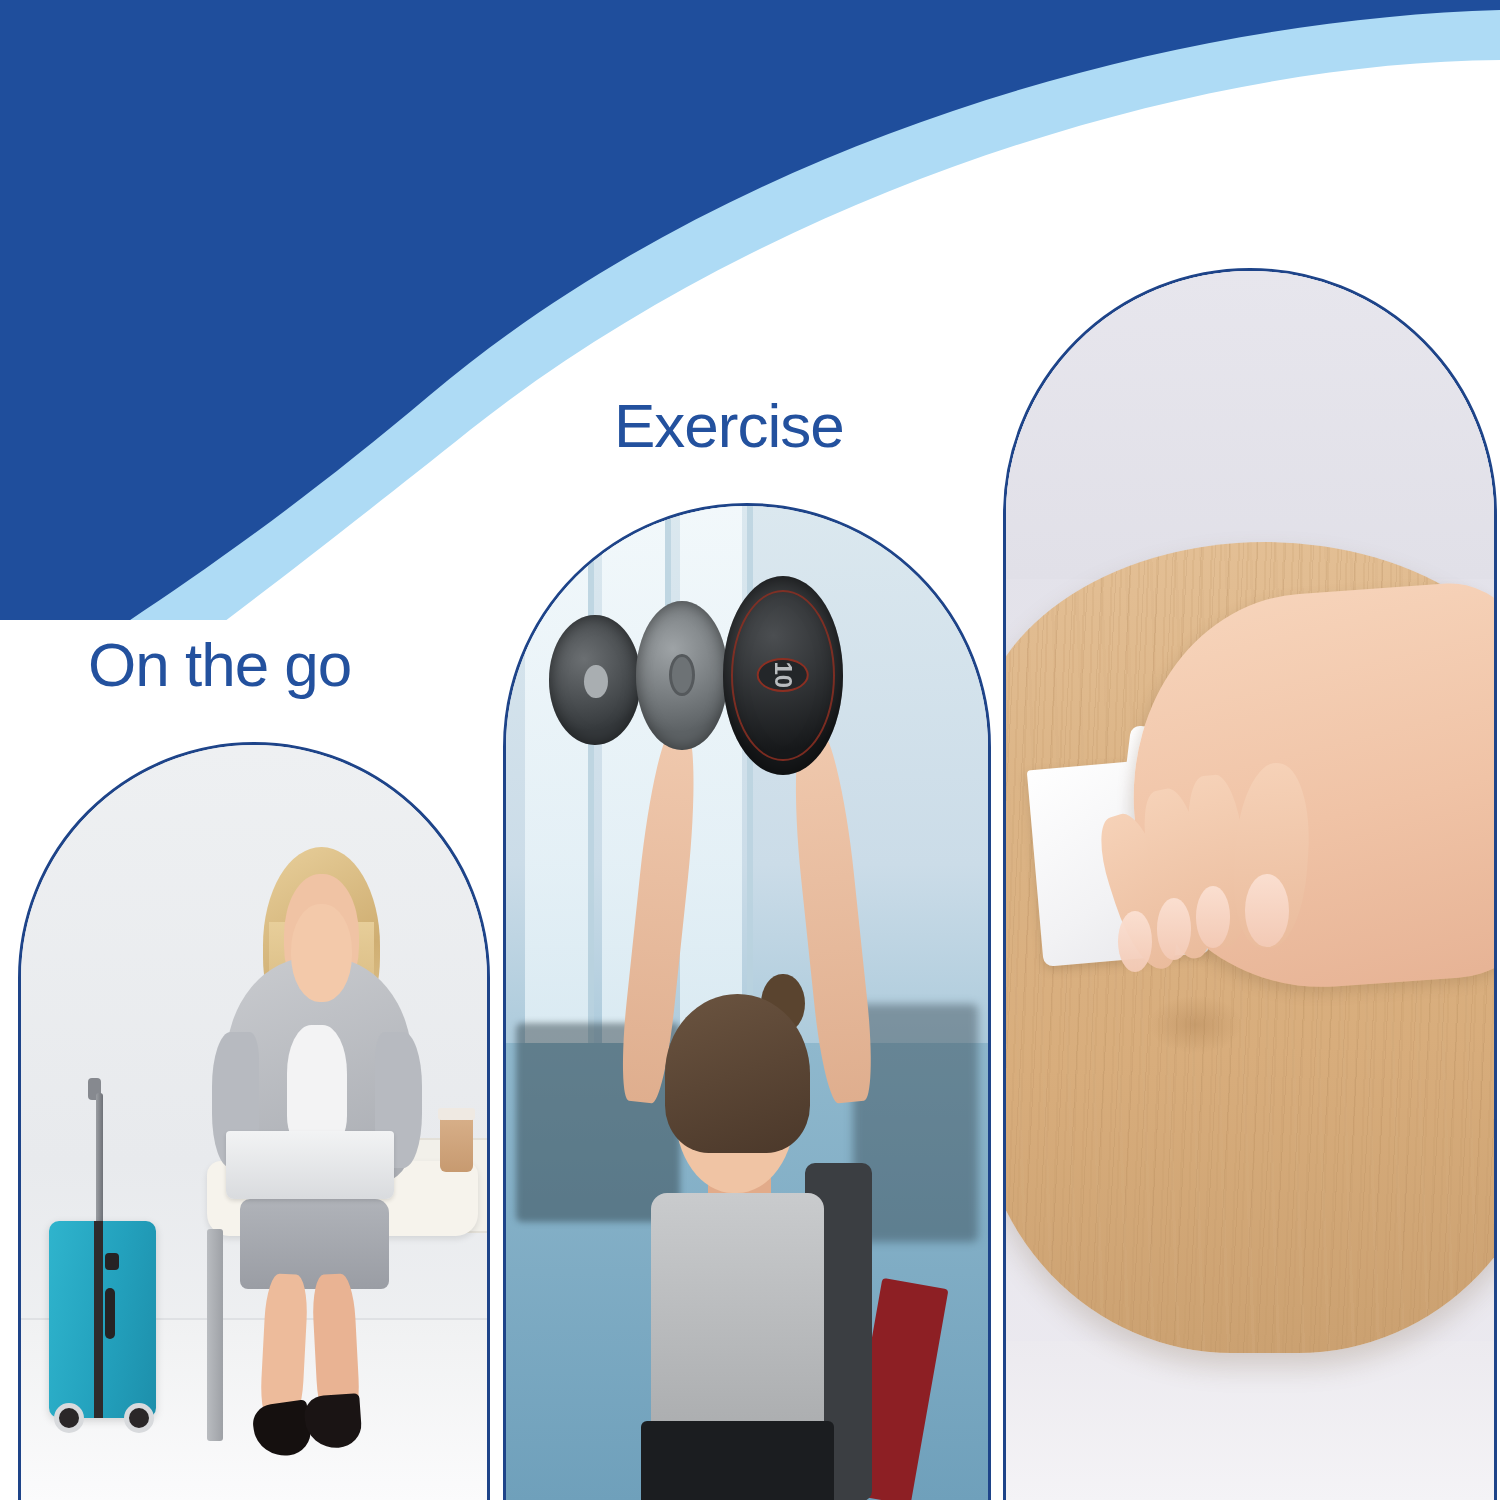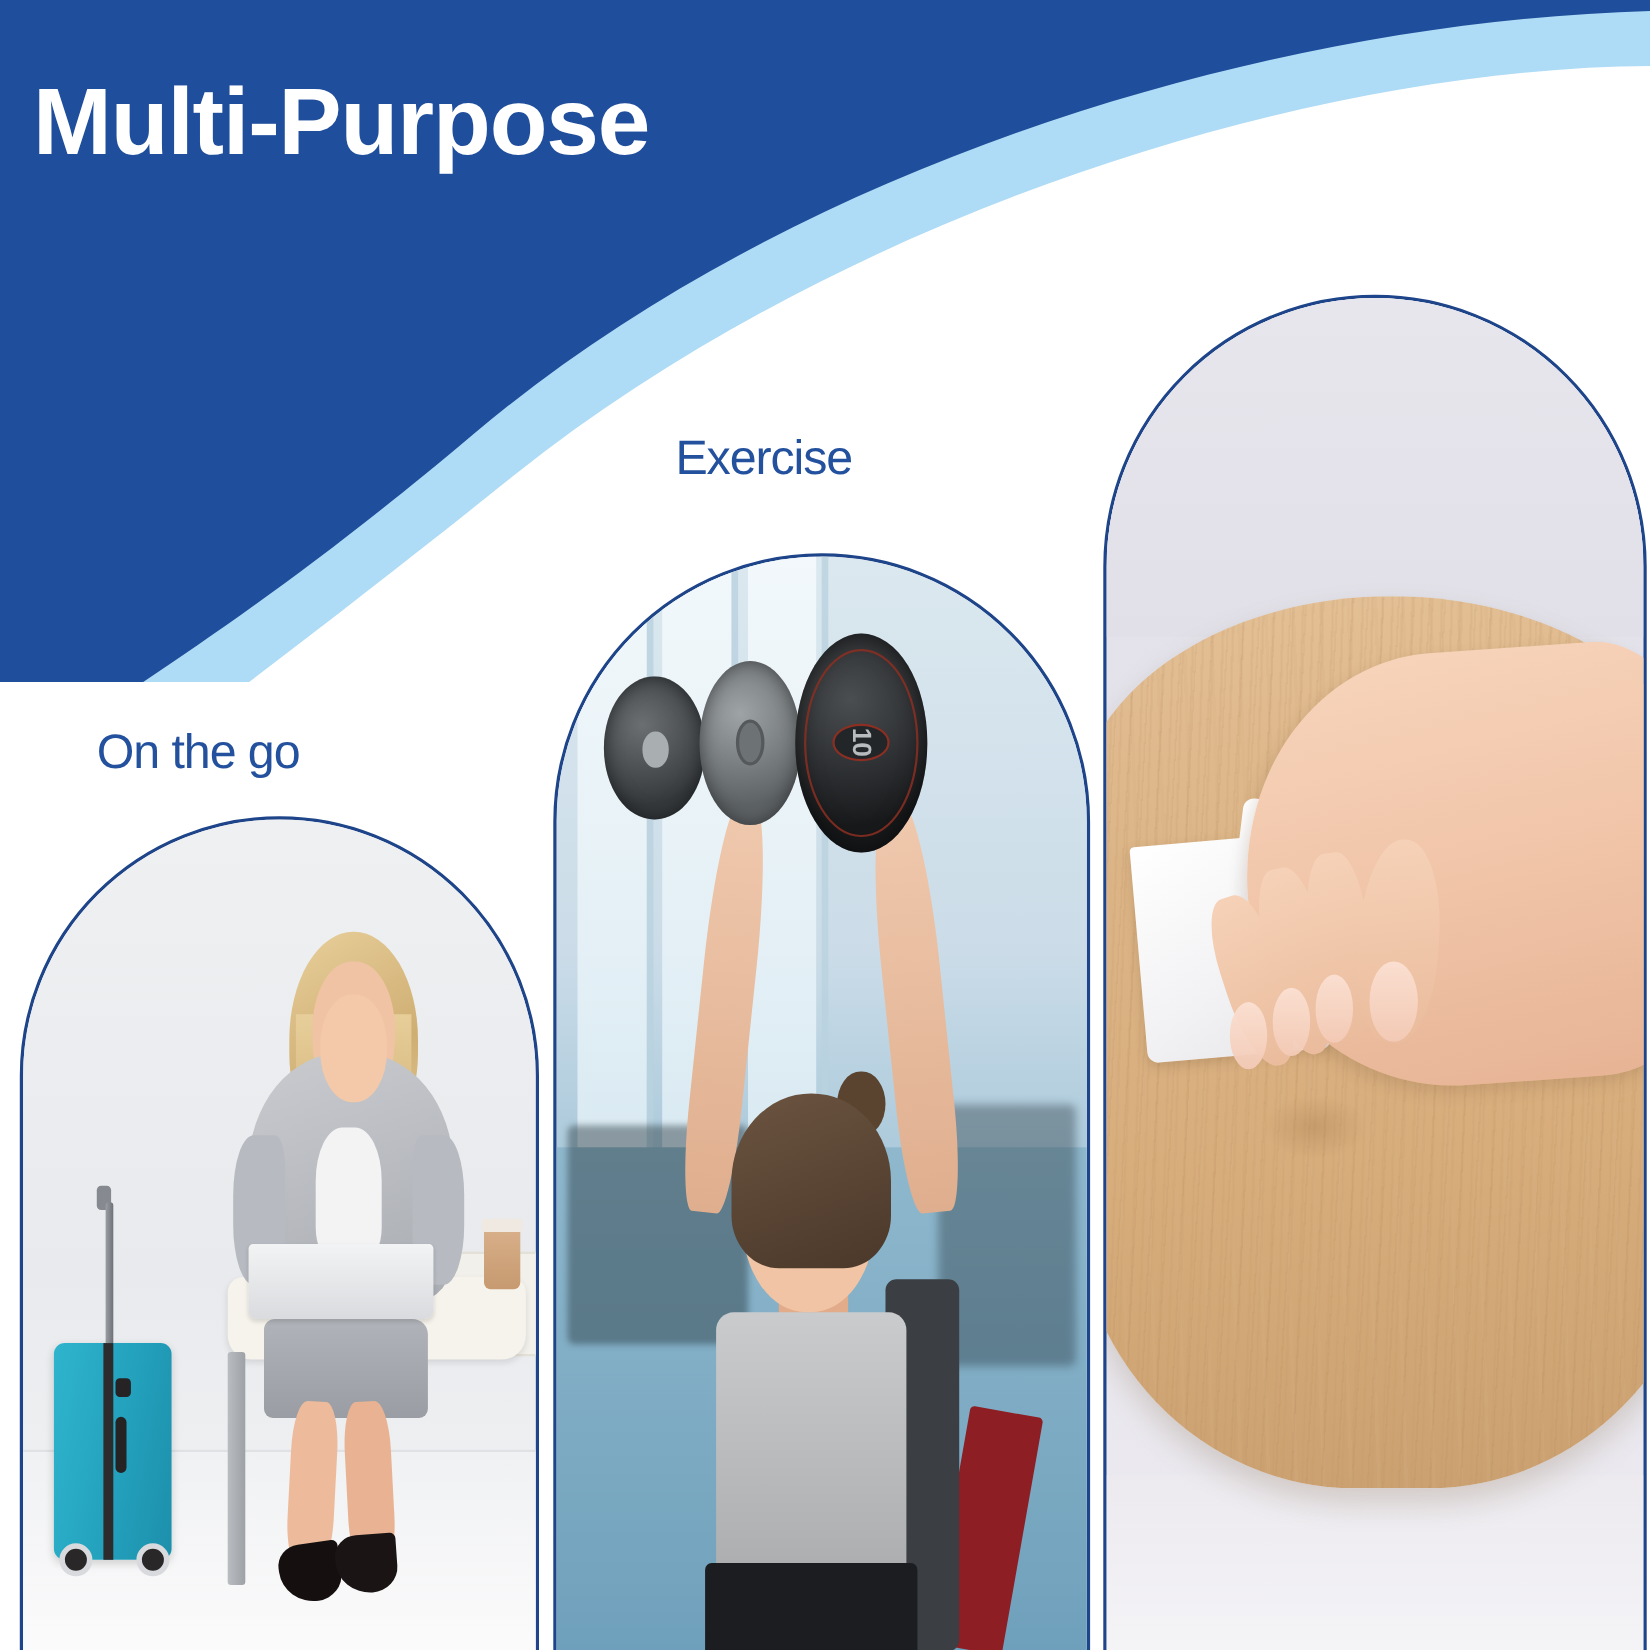--- a/index.html
+++ b/index.html
@@ -24,27 +24,27 @@
     color:#ffffff;
     letter-spacing:-1px;
     line-height:1;
     white-space:nowrap;
   }
 
   
   .label{
     position:absolute;
     color:#23519E;
-    font-size:44px;
+    font-size:62px;
     font-weight:500;
     letter-spacing:-1px;
     white-space:nowrap;
     line-height:1;
   }
-  .label-ontego{ left:88px;  top:634px;margin-top:28px; }
+  .label-ontego{ left:88px;  top:634px; }
   .label-exercise{ left:614px; top:395px; }
   .label-home{ left:1004px; top:180px; font-size:66px; }
 
   
   .panel{
     position:absolute;
     overflow:hidden;
     border:3px solid #1E4489;
     box-sizing:border-box;
     background:#eceef1;
@@ -240,21 +240,20 @@
 </head>
 <body>
 
 <div id="stage">
 
   <svg class="swoosh" viewBox="0 0 1500 620" preserveAspectRatio="none">
     <path d="M0,0 L1500,0 L1500,60 C1180,62 760,200 470,430 C300,566 200,640 120,700 L0,700 Z" fill="#AEDBF5"></path>
     <path d="M0,0 L1500,0 L1500,10 C1150,20 720,150 430,395 C270,530 160,600 70,660 L0,660 Z" fill="#1F4E9C"></path>
   </svg>
 
-  <div class="title">Multi-Purpose</div>
 
   <div class="label label-ontego">On the go</div>
 
   <div class="panel panel-ontego">
     <div class="photo ph1">
       <div class="floor"></div>
       <div class="floorline"></div>
       <div class="side-table"></div>
       <div class="bench-seat"></div>
       <div class="bench-leg"></div>

